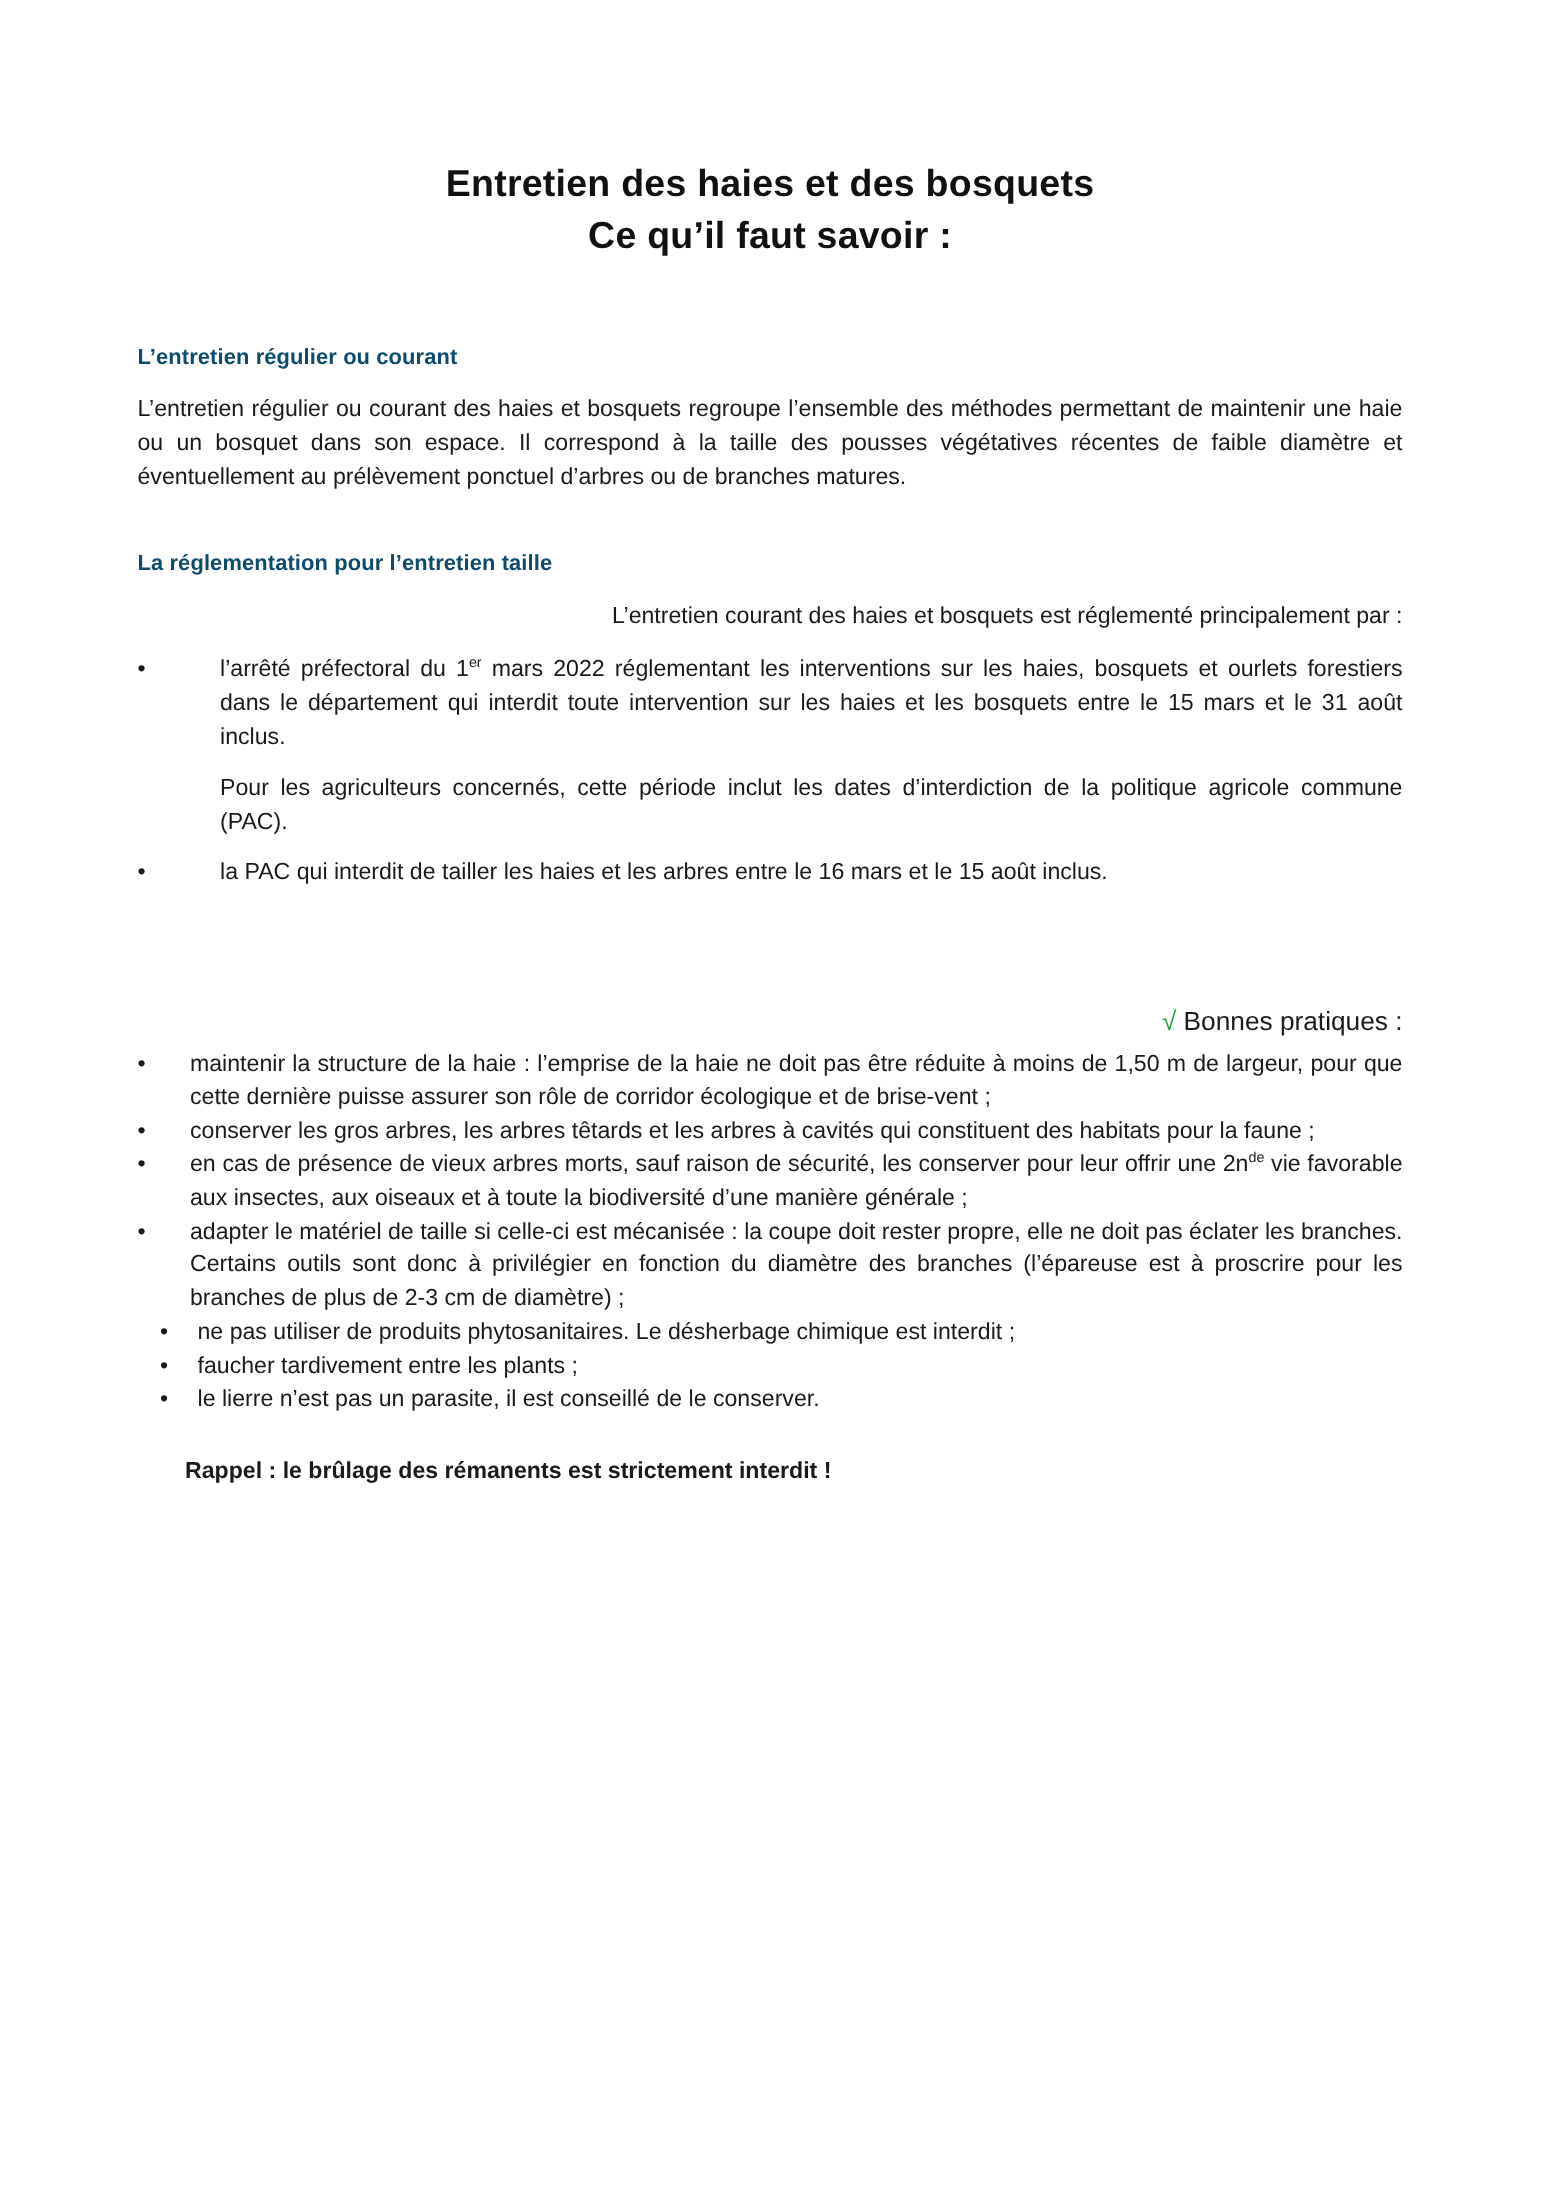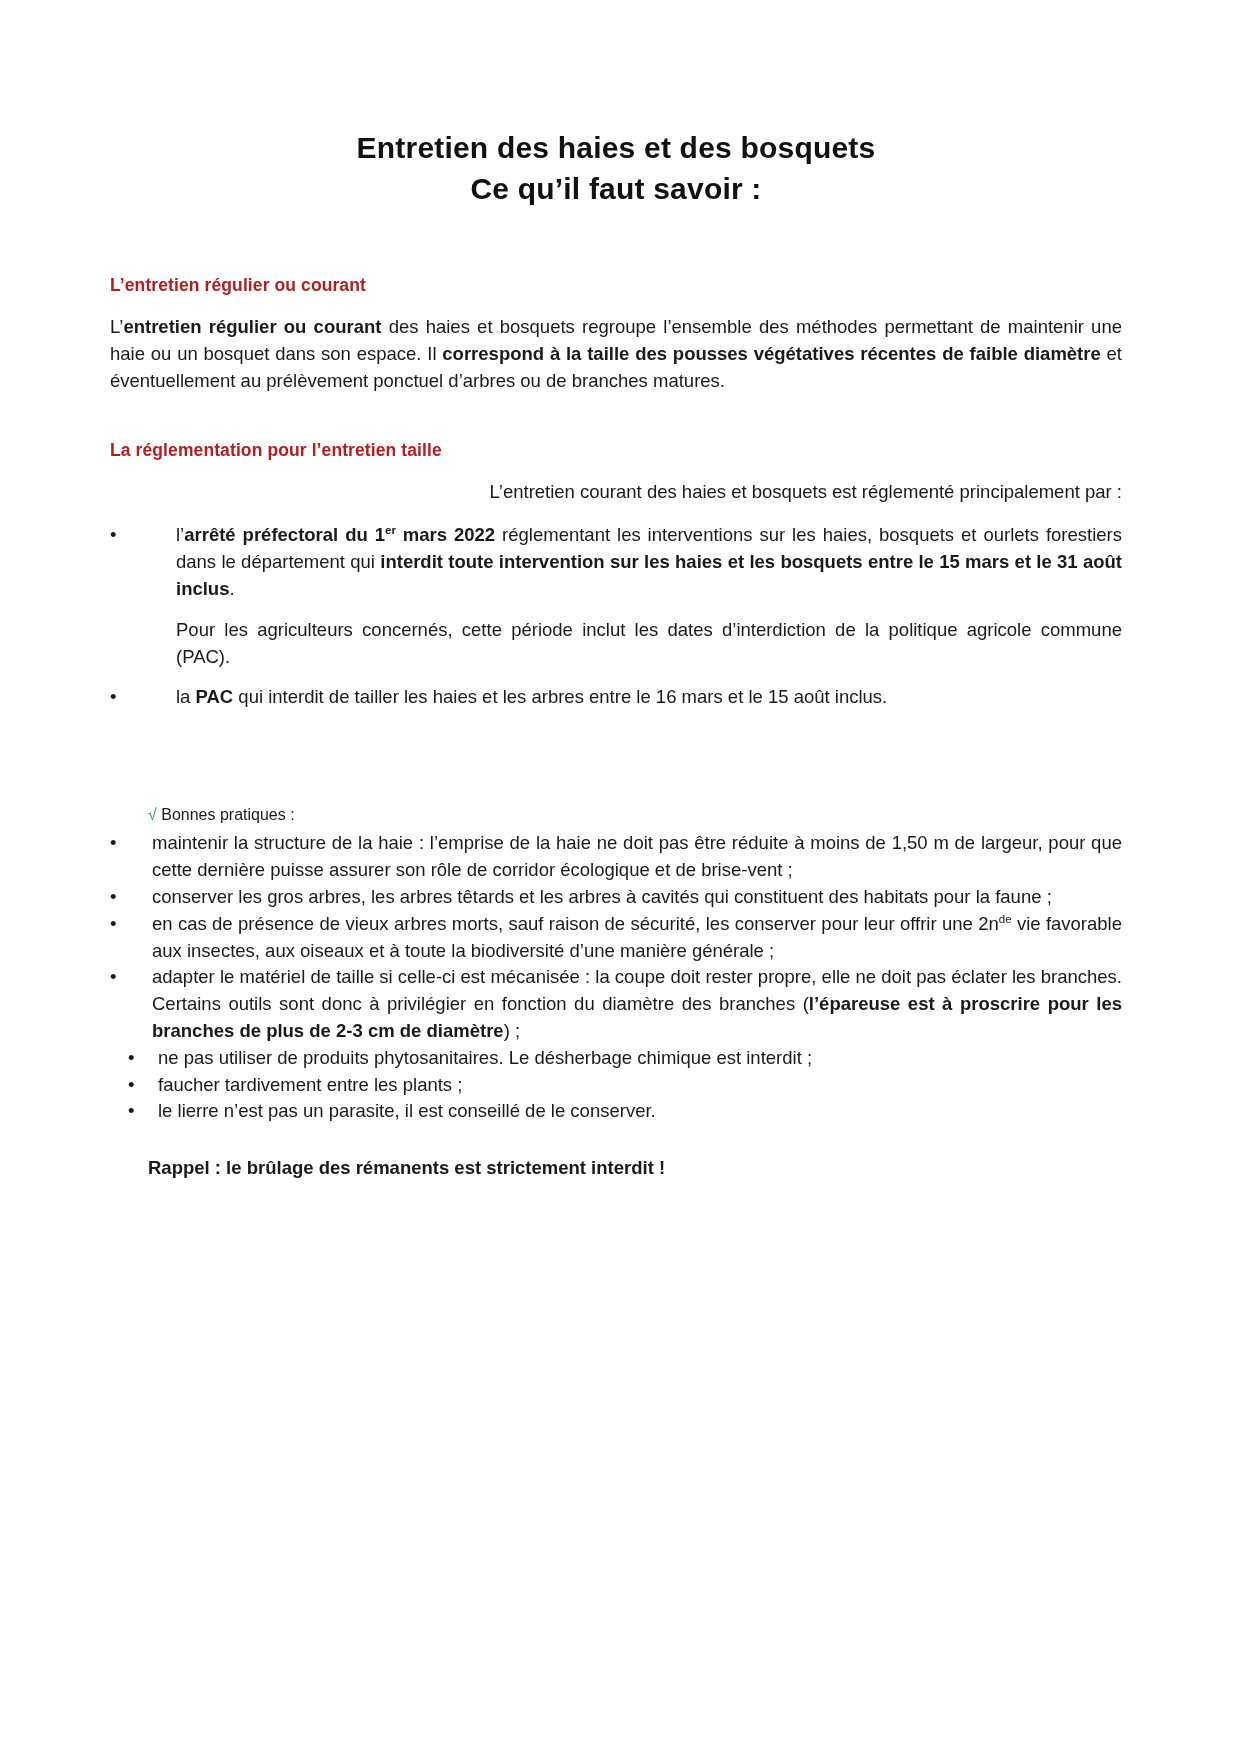--- a/index.html
+++ b/index.html
@@ -30,38 +30,38 @@
     font-size: 30px;
     line-height: 1.35;
     letter-spacing: 0.2px;
     color: #111111;
     margin: 0 0 0 0;
   }
   .doc-title .line2 { display: block; }
 
   
   .section-heading {
-    color: #b91c1c;
+    color: #0c4a6e;
     font-weight: bold;
     font-size: 17.5px;
     letter-spacing: 0.1px;
     margin: 0;
   }
 
   
   .para {
     font-size: 18.5px;
     line-height: 1.45;
     text-align: justify;
     margin: 0;
     color: #1a1a1a;
   }
   .para.left { text-align: right; }
 
-  b, strong { font-weight: bold; }
+  b, strong { font-weight: normal; }
   sup {
     font-size: 0.62em;
     vertical-align: super;
     line-height: 0;
   }
 
   
   ul.bullets {
     list-style: none;
     margin: 0;
@@ -100,24 +100,25 @@
     padding-left: 42px;
   }
   .list-bp > li > .bullet-dot { left: 14px; }
   .list-bp > li.tight {
     padding-left: 48px;
     text-align: left;
   }
   .list-bp > li.tight > .bullet-dot { left: 18px; }
 
   .check-line {
-    font-size: 16px;
+    font-size: 21px;
     line-height: 1.45;
     padding-left: 38px;
     margin: 0;
+    text-align: right;
   }
   .check-mark {
     color: #21A045;
     font-weight: normal;
   }
 
   .rappel {
     font-size: 18.5px;
     line-height: 1.45;
     font-weight: bold;

